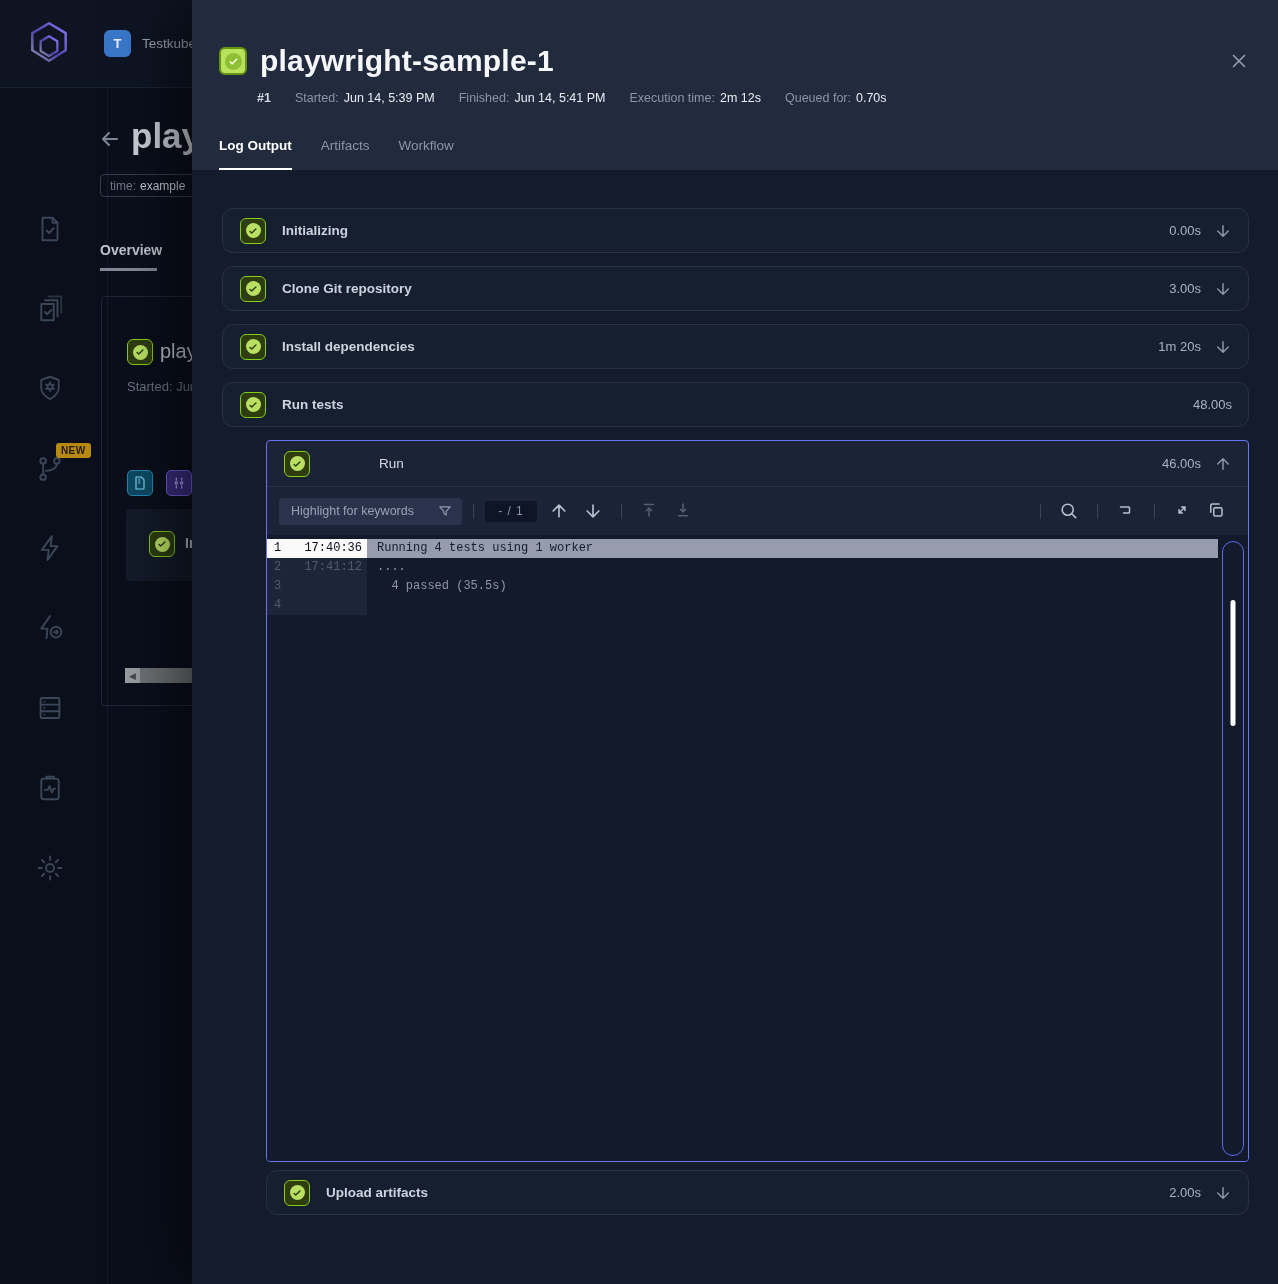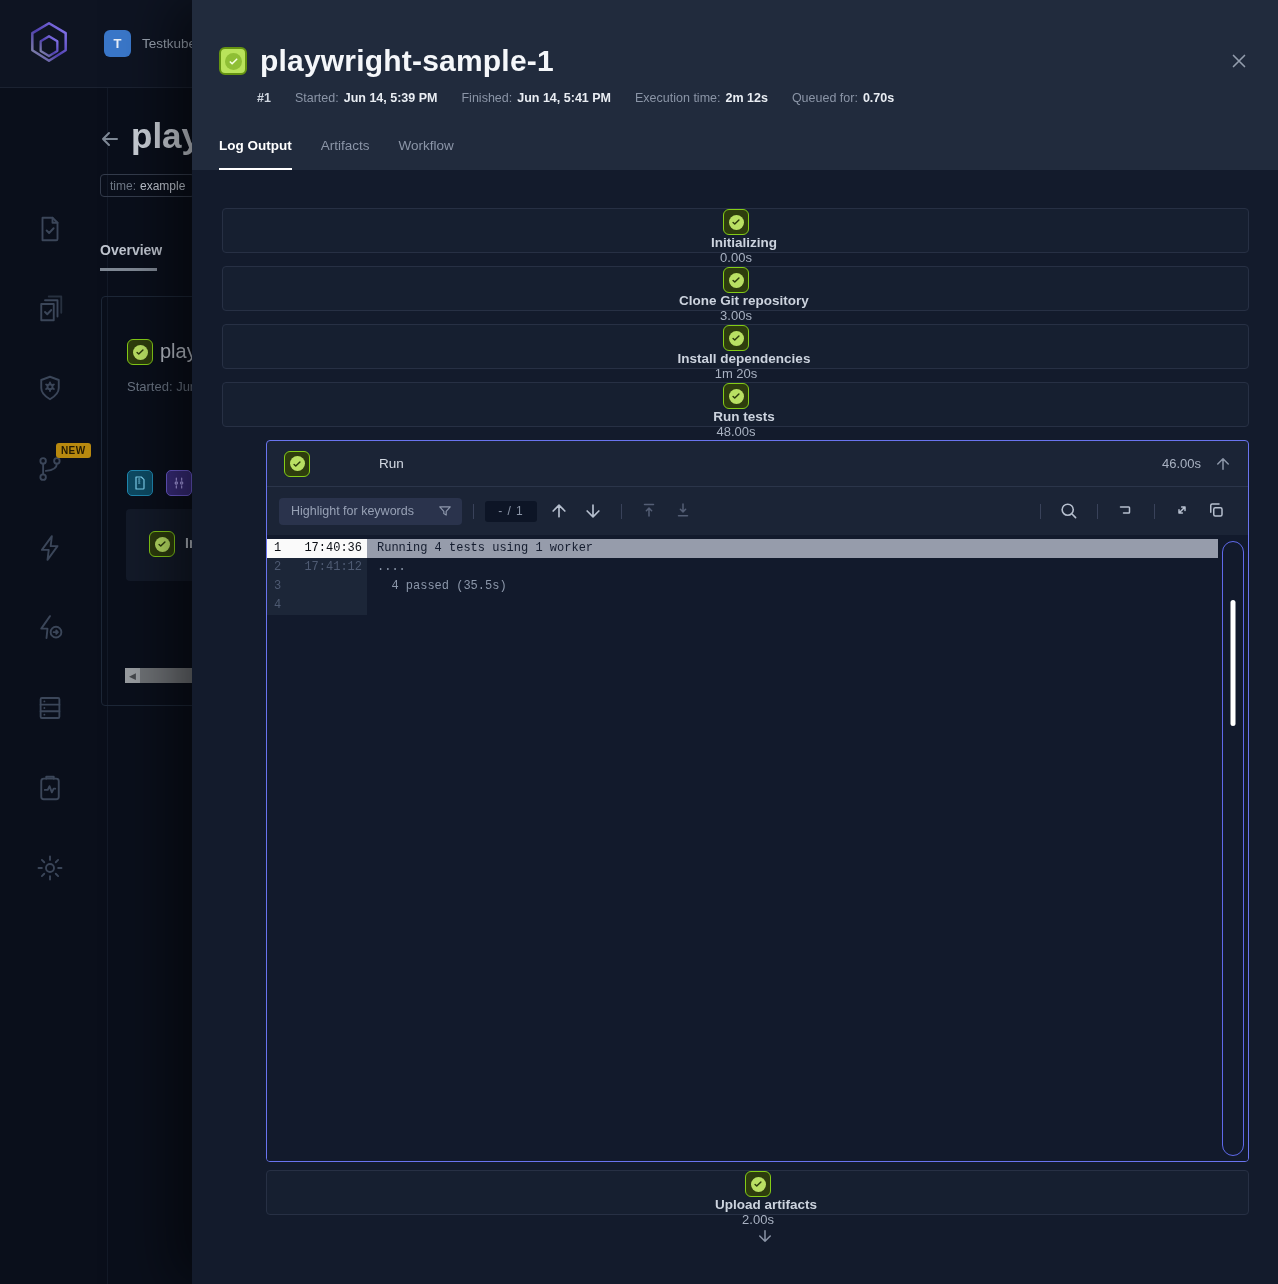--- a/index.html
+++ b/index.html
@@ -56,28 +56,28 @@
   .drawer { position:absolute; left:192px; top:0; right:0; bottom:0; display:flex; flex-direction:column;
     background:#84cc16; box-shadow:-20px 0 50px rgba(0,0,0,.5); }
   .drawer-header { flex:0 0 auto; background:#212b3d; padding:44px 28px 0 27px; position:relative; }
   .title-row { display:flex; align-items:center; gap:13px; }
   .drawer-title { font-size:30px; font-weight:bold; color:#f5f7fa; letter-spacing:.2px; }
   .close-btn { position:absolute; top:50px; right:28px; width:22px; height:22px; color:#939dad; cursor:pointer; }
   .meta-row { margin:13px 0 0 38px; display:flex; align-items:center; gap:24px; font-size:12.5px; white-space:nowrap; }
   .meta-num { color:#cfd6e0; font-weight:bold; }
   .meta-item { display:flex; gap:5px; }
   .meta-label { color:#8b95a7; }
-  .meta-value { color:#e9edf3; font-weight:bold; }
+  .meta-value { color:#e9edf3; font-weight:normal; }
   .tabs { display:flex; gap:29px; margin-top:33px; }
   .tab { font-size:13.5px; color:#8b95a7; padding-bottom:15px; border-bottom:2px solid transparent; cursor:pointer; }
   .tab.active { color:#ffffff; font-weight:bold; border-bottom-color:#ffffff; }
 
   .drawer-body { flex:1; background:#131b2c; padding:38px 29px 0 30px; overflow:hidden; }
-  .step-row { height:45px; background:#161f30; border:1px solid #273044; border-radius:4px;
-    display:flex; align-items:center; padding:0 16px 0 17px; margin-bottom:13px; cursor:pointer;flex-direction:column; }
+  .step-row { height:45px; background:#161f30; border:1px solid #273044; border-radius:11px;
+    display:flex; align-items:center; padding:0 16px 0 17px; margin-bottom:13px; cursor:pointer; }
   .step-label { margin-left:16px; font-size:13.5px; font-weight:600; color:#ccd3de; flex:1; }
   .step-duration { font-size:13px; color:#a9b2c2; }
   .chev { width:18px; height:18px; margin-left:13px; color:#8b95a7; }
 
   .nested { margin-left:44px; }
   .run-panel { height:722px; border:1px solid #6a74ef; border-radius:4px; background:#1b2436;
     display:flex; flex-direction:column; overflow:hidden; }
   .run-header { flex:0 0 46px; display:flex; align-items:center; padding:0 16px 0 17px; border-bottom:1px solid #2b354a; cursor:pointer; }
   .run-label { margin-left:28px; font-size:13.5px; font-weight:400; color:#d3d9e3; flex:1;padding-left:41px; }
 

